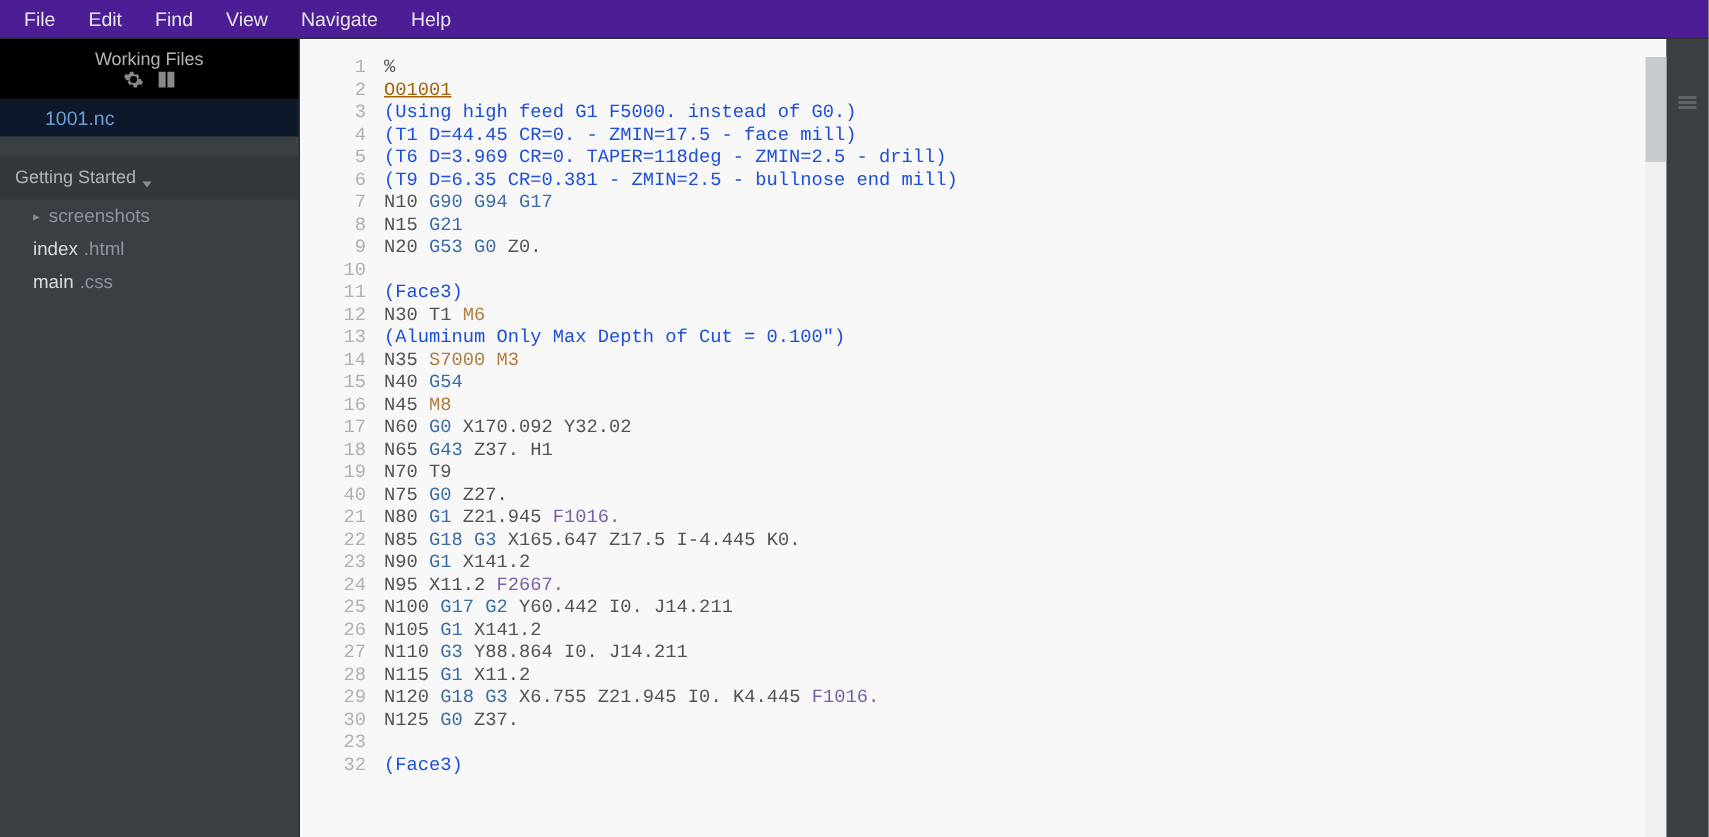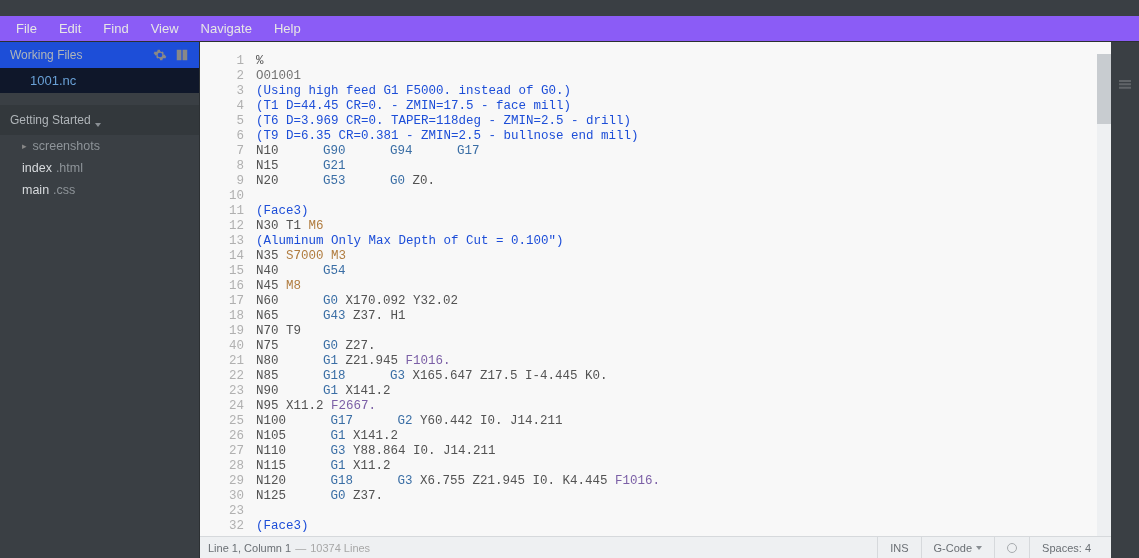--- a/index.html
+++ b/index.html
@@ -8,28 +8,27 @@
   font-size: 13px;
   background: #3a3f44;
   color: #b0b5b9;
   width: 1139px;
   height: 558px;
   overflow: hidden;
   display: flex;
   flex-direction: column;
 }
 .menubar {
-  background: #8b5cf6;
+  background: #4c1d95;
   height: 26px;
   display: flex;
   align-items: center;
   padding: 0 6px;
   gap: 2px;
   border-bottom: 1px solid #2c3033;
-  margin-top: 16px;
 }
 .menubar .menu-item {
   color: #e6e6e6;
   padding: 4px 10px;
   cursor: pointer;
 }
 .main {
   display: flex;
   flex: 1;
   min-height: 0;
@@ -42,21 +41,22 @@
   color: #b0b5b9;
   border-right: 1px solid #2c3033;
 }
 .panel-header {
   display: flex;
   align-items: center;
   justify-content: space-between;
   padding: 6px 10px;
   font-size: 12px;
   color: #b0b5b9;
-  background: #1d4ed8;
+  background: #000000;
+  flex-direction: column;
 }
 .panel-header .title { flex: 1; }
 .panel-header .icons { display: flex; gap: 8px; }
 .panel-header .icon { width: 14px; height: 14px; fill: #888; cursor: pointer; }
 .working-file {
   padding: 5px 10px 5px 30px;
   color: #69a0d6;
   background: #0f172a;
   cursor: pointer;
 }
@@ -108,23 +108,23 @@
   text-align: right;
   padding-right: 12px;
   color: #b0b0b0;
   user-select: none;
 }
 .code {
   flex: 1;
   color: #535353;
   white-space: pre;
 }
-.tok-o { color: #737373; } 
+.tok-o { color: #a16207; text-decoration: underline; } 
 .tok-comment { color: #1d4ed8; }
-.tok-g { color: #3a6ea5; margin-left: 37px; } 
+.tok-g { color: #3a6ea5; } 
 .tok-m { color: #b07c3f; } 
 .tok-s { color: #b07c3f; }
 .tok-f { color: #7b5fa6; } 
 .right-rail {
   width: 28px;
   background: #3a3f44;
   display: flex;
   flex-direction: column;
   align-items: center;
   padding-top: 34px;
@@ -255,40 +255,20 @@
           <div>29</div>
           <div>30</div>
           <div>23</div>
           <div>32</div>
         </div>
       <div class="code" id="code"><div><span>%</span></div><div><span class="tok-o">O01001</span></div><div><span class="tok-comment">(Using high feed G1 F5000. instead of G0.)</span></div><div><span class="tok-comment">(T1 D=44.45 CR=0. - ZMIN=17.5 - face mill)</span></div><div><span class="tok-comment">(T6 D=3.969 CR=0. TAPER=118deg - ZMIN=2.5 - drill)</span></div><div><span class="tok-comment">(T9 D=6.35 CR=0.381 - ZMIN=2.5 - bullnose end mill)</span></div><div><span>N10 </span><span class="tok-g">G90</span><span> </span><span class="tok-g">G94</span><span> </span><span class="tok-g">G17</span></div><div><span>N15 </span><span class="tok-g">G21</span></div><div><span>N20 </span><span class="tok-g">G53</span><span> </span><span class="tok-g">G0</span><span> Z0.</span></div><div>&nbsp;</div><div><span class="tok-comment">(Face3)</span></div><div><span>N30 T1 </span><span class="tok-m">M6</span></div><div><span class="tok-comment">(Aluminum Only Max Depth of Cut = 0.100")</span></div><div><span>N35 </span><span class="tok-s">S7000</span><span> </span><span class="tok-m">M3</span></div><div><span>N40 </span><span class="tok-g">G54</span></div><div><span>N45 </span><span class="tok-m">M8</span></div><div><span>N60 </span><span class="tok-g">G0</span><span> X170.092 Y32.02</span></div><div><span>N65 </span><span class="tok-g">G43</span><span> Z37. H1</span></div><div><span>N70 T9</span></div><div><span>N75 </span><span class="tok-g">G0</span><span> Z27.</span></div><div><span>N80 </span><span class="tok-g">G1</span><span> Z21.945 </span><span class="tok-f">F1016.</span></div><div><span>N85 </span><span class="tok-g">G18</span><span> </span><span class="tok-g">G3</span><span> X165.647 Z17.5 I-4.445 K0.</span></div><div><span>N90 </span><span class="tok-g">G1</span><span> X141.2</span></div><div><span>N95 X11.2 </span><span class="tok-f">F2667.</span></div><div><span>N100 </span><span class="tok-g">G17</span><span> </span><span class="tok-g">G2</span><span> Y60.442 I0. J14.211</span></div><div><span>N105 </span><span class="tok-g">G1</span><span> X141.2</span></div><div><span>N110 </span><span class="tok-g">G3</span><span> Y88.864 I0. J14.211</span></div><div><span>N115 </span><span class="tok-g">G1</span><span> X11.2</span></div><div><span>N120 </span><span class="tok-g">G18</span><span> </span><span class="tok-g">G3</span><span> X6.755 Z21.945 I0. K4.445 </span><span class="tok-f">F1016.</span></div><div><span>N125 </span><span class="tok-g">G0</span><span> Z37.</span></div><div>&nbsp;</div><div><span class="tok-comment">(Face3)</span></div></div>
       <div class="scrollbar">
         <div class="scroll-thumb"></div>
       </div>
     </div>
-    <div class="statusbar">
-      <div class="left">
-        <span>Line 1, Column 1</span>
-        <span class="dim"> — </span>
-        <span class="dim">10374 Lines</span>
-      </div>
-      <div class="cell">
-          <span>INS</span>
-        </div>
-      <div class="cell">
-          <span>G-Code</span>
-          <span class="triangle-down"></span>
-        </div>
-      <div class="cell">
-          <span class="circle-icon"></span>
-        </div>
-      <div class="cell">
-          <span>Spaces: 4</span>
-        </div>
-    </div>
   </div>
 
   <div class="right-rail">
     <svg class="rail-icon" viewBox="0 0 24 24">
         <path d="M3 6h18v3H3zM3 11h18v3H3zM3 16h18v3H3z"></path>
       </svg>
   </div>
 </div>
 
 </body></html>

